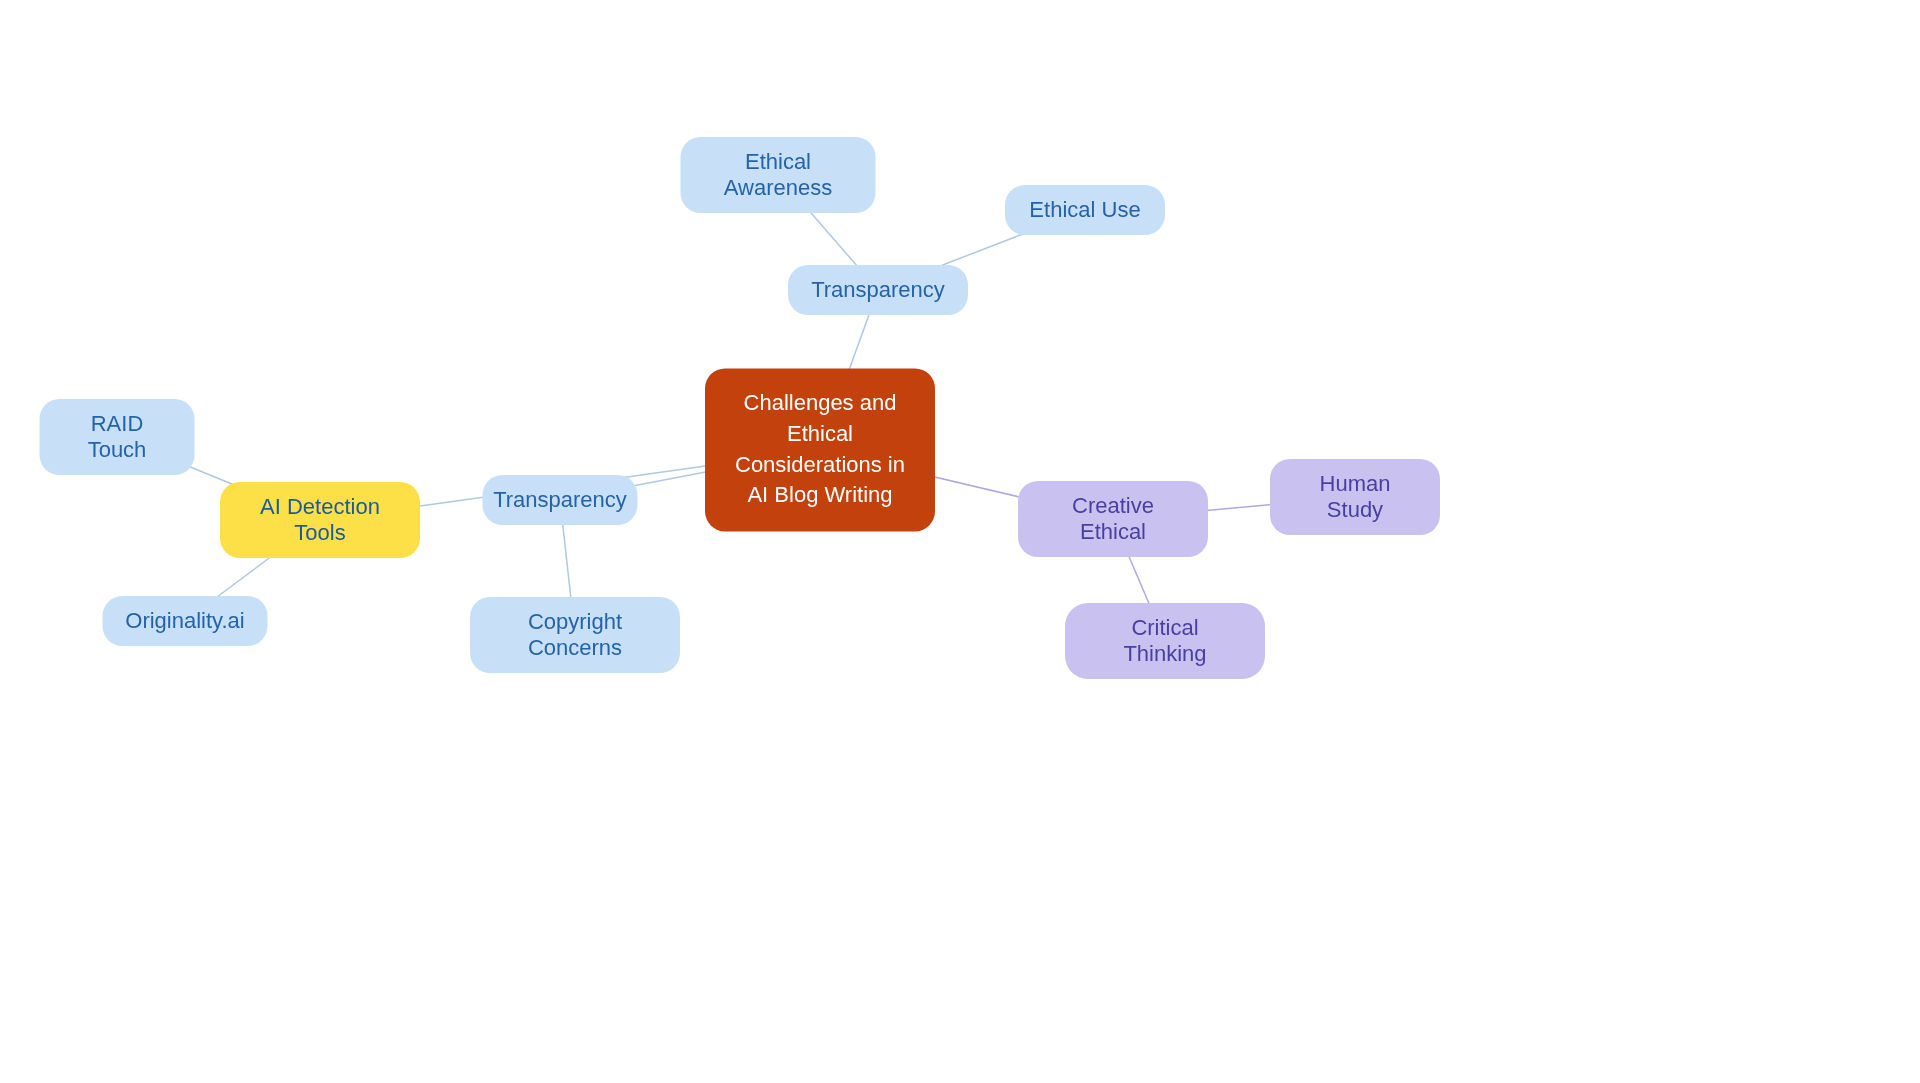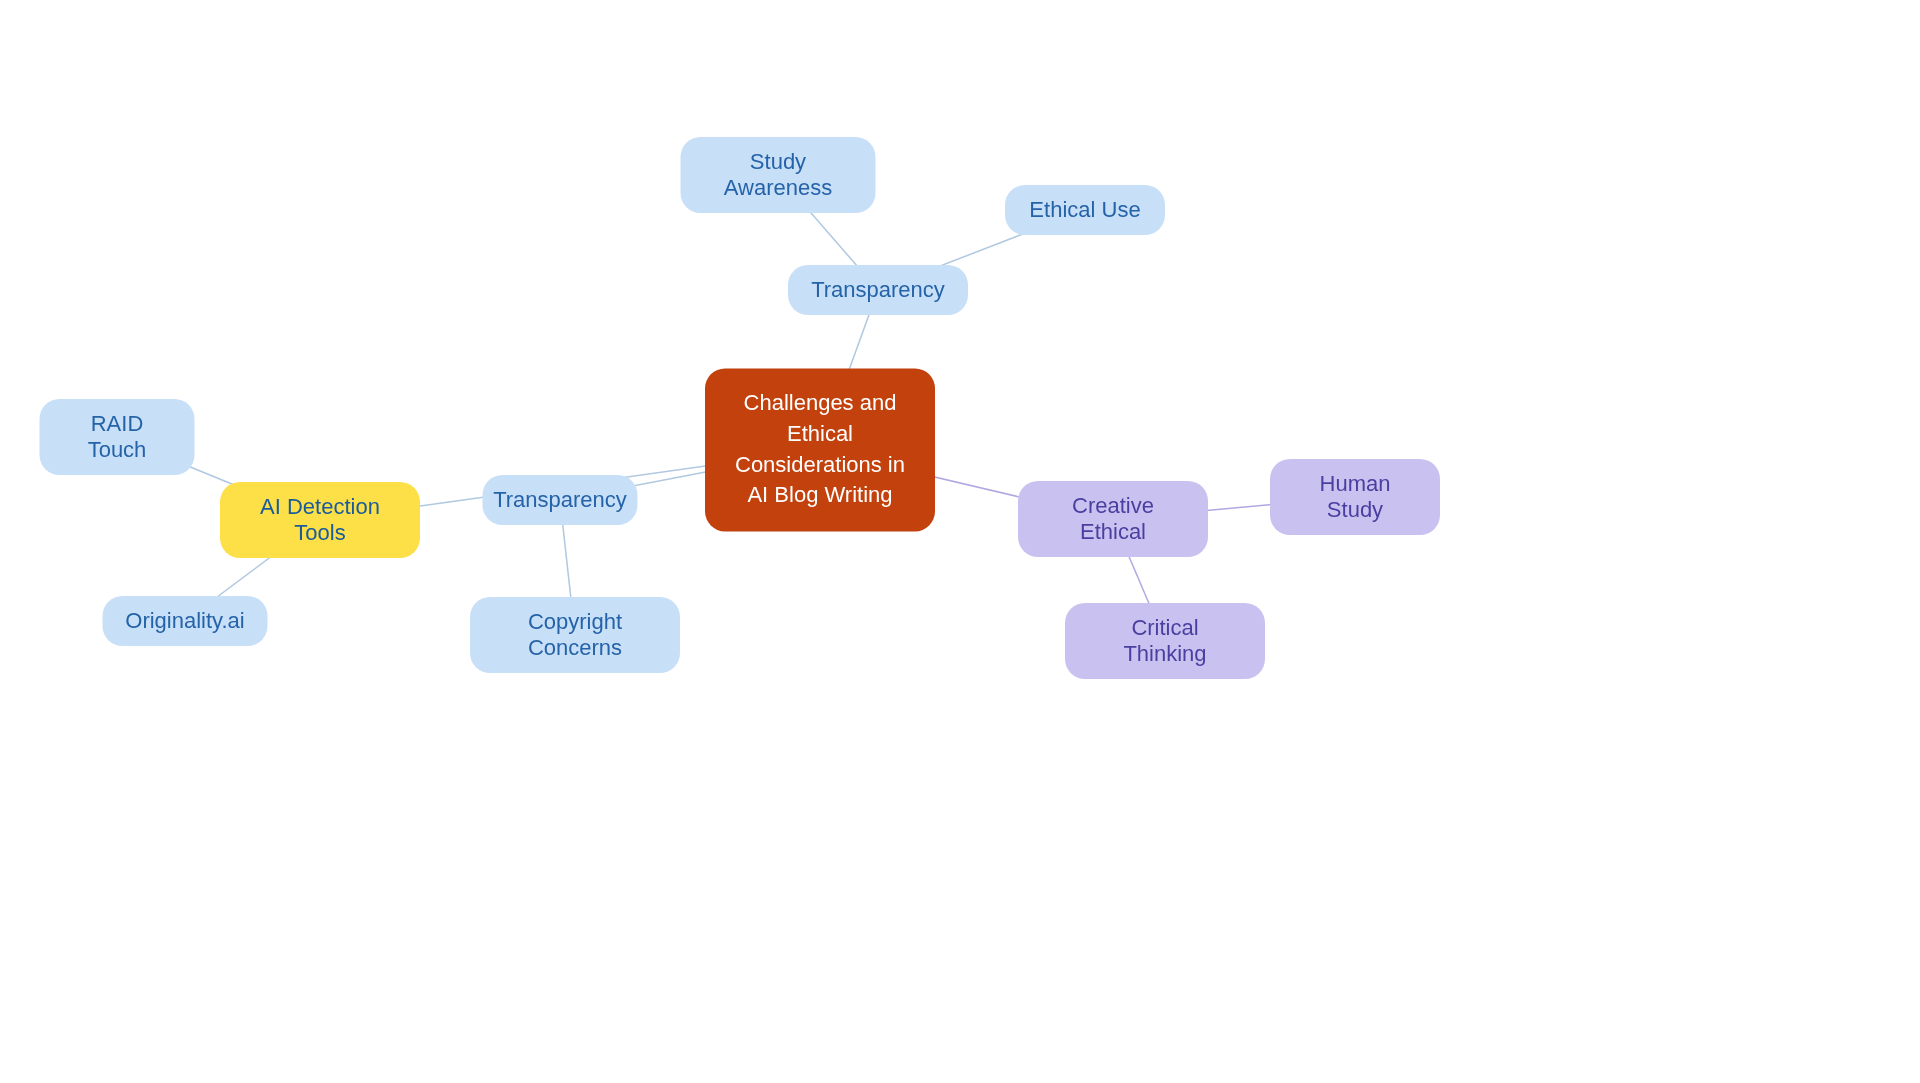--- a/index.html
+++ b/index.html
@@ -88,31 +88,31 @@
 
   <line x1="1113" y1="519" x2="1355" y2="497" class="purple"></line>
 
   <line x1="1113" y1="519" x2="1165" y2="641" class="purple"></line>
 </svg>
 
 <div class="node node-center" style="left:820px; top:450px; width:230px;">Challenges and Ethical Considerations in AI Blog Writing</div>
 
 <div class="node node-blue" style="left:878px; top:290px; width:180px;">Transparency</div>
 
-<div class="node node-blue" style="left:778px; top:175px; width:195px;">Study Awareness</div>
+<div class="node node-blue" style="left:778px; top:175px; width:195px;">Ethical Awareness</div>
 
 <div class="node node-blue" style="left:1085px; top:210px; width:160px;">Ethical Use</div>
 
 <div class="node node-blue" style="left:560px; top:500px; width:155px;">Transparency</div>
 
 <div class="node node-blue" style="left:575px; top:635px; width:210px;">Copyright Concerns</div>
 
 <div class="node node-blue-medium" style="left:320px; top:520px; width:200px;">AI Detection Tools</div>
 
 <div class="node node-blue" style="left:117px; top:437px; width:155px;">RAID Touch</div>
 
 <div class="node node-blue" style="left:185px; top:621px; width:165px;">Originality.ai</div>
 
 <div class="node node-purple" style="left:1113px; top:519px; width:190px;">Creative Ethical</div>
 
 <div class="node node-purple" style="left:1355px; top:497px; width:170px;">Human Study</div>
 
-<div class="node node-purple" style="left:1165px; top:641px; width:200px;">Critical Thinking</div>
+<div class="node node-purple" style="left:1165px; top:641px; width:200px;border-radius:23px;">Critical Thinking</div>
 
 </body></html>

